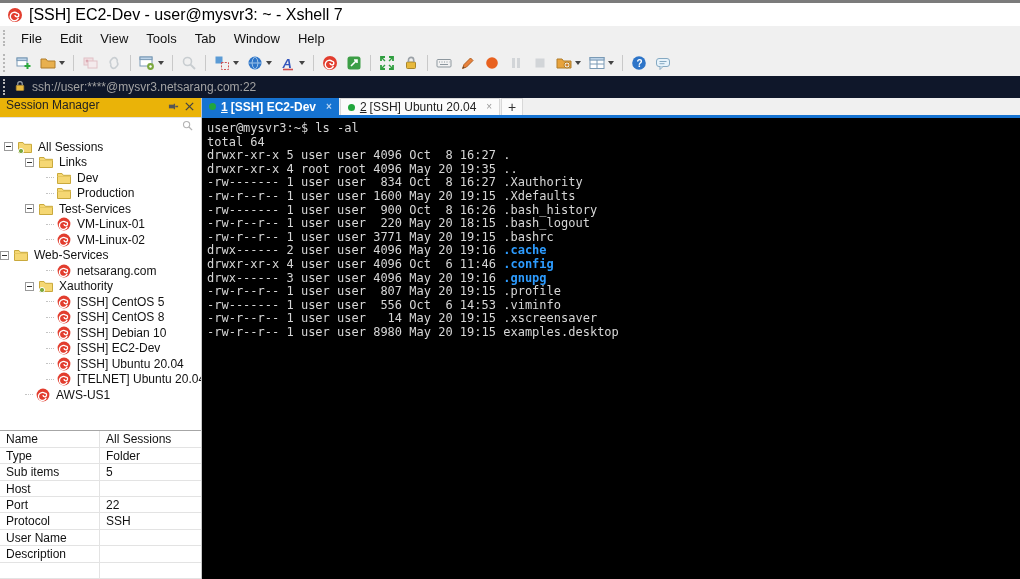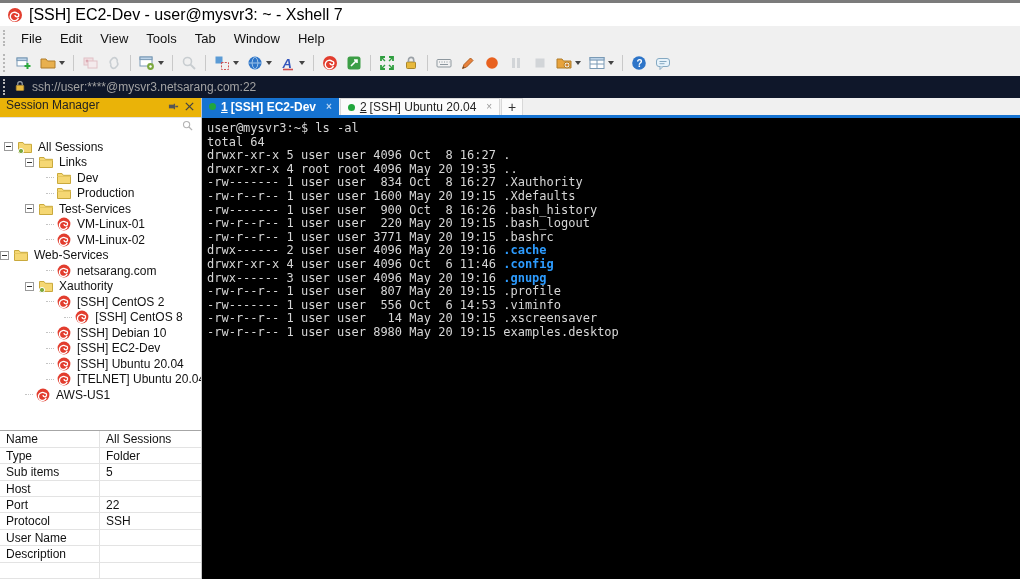--- a/index.html
+++ b/index.html
@@ -394,23 +394,23 @@
             <span>Xauthority</span>
           </div>
           <div class="tree-row" style="padding-left: 46px;">
             <span class="connector"></span>
             <span class="tree-icon">
               <svg viewBox="0 0 16 16">
                 <circle cx="8" cy="8" r="6.4" fill="#e23d2e"></circle>
                 <path d="M8 8 a1.8 1.8 0 1 0 1.8-1.8 A4 4 0 1 0 11.2 10.8" fill="none" stroke="#fff" stroke-width="1.3"></path>
               </svg>
             </span>
-            <span>[SSH] CentOS 2</span>
-          </div>
-          <div class="tree-row" style="padding-left: 46px; justify-content: center;">
+            <span>[SSH] CentOS 5</span>
+          </div>
+          <div class="tree-row" style="padding-left: 46px;">
             <span class="connector"></span>
             <span class="tree-icon">
               <svg viewBox="0 0 16 16">
                 <circle cx="8" cy="8" r="6.4" fill="#e23d2e"></circle>
                 <path d="M8 8 a1.8 1.8 0 1 0 1.8-1.8 A4 4 0 1 0 11.2 10.8" fill="none" stroke="#fff" stroke-width="1.3"></path>
               </svg>
             </span>
             <span>[SSH] CentOS 8</span>
           </div>
           <div class="tree-row" style="padding-left: 46px;">
@@ -521,21 +521,21 @@
           <div class="newtab">+</div>
         </div>
       <div class="terminal" id="terminal">
           <div class="term-line"><span>user@mysvr3:~$ ls -al</span></div>
           <div class="term-line"><span>total 64</span></div>
           <div class="term-line"><span>drwxr-xr-x 5 user user 4096 Oct  8 16:27 .</span></div>
           <div class="term-line"><span>drwxr-xr-x 4 root root 4096 May 20 19:35 ..</span></div>
           <div class="term-line"><span>-rw------- 1 user user  834 Oct  8 16:27 .Xauthority</span></div>
           <div class="term-line"><span>-rw-r--r-- 1 user user 1600 May 20 19:15 .Xdefaults</span></div>
           <div class="term-line"><span>-rw------- 1 user user  900 Oct  8 16:26 .bash_history</span></div>
-          <div class="term-line"><span>-rw-r--r-- 1 user user  220 May 20 19:15 .bash_logout</span></div>
+          <div class="term-line"><span>-rw-r--r-- 1 user user  220 May 20 18:15 .bash_logout</span></div>
           <div class="term-line"><span>-rw-r--r-- 1 user user 3771 May 20 19:15 .bashrc</span></div>
           <div class="term-line"><span>drwx------ 2 user user 4096 May 20 19:16 </span><span class="dir">.cache</span></div>
           <div class="term-line"><span>drwxr-xr-x 4 user user 4096 Oct  6 11:46 </span><span class="dir">.config</span></div>
           <div class="term-line"><span>drwx------ 3 user user 4096 May 20 19:16 </span><span class="dir">.gnupg</span></div>
           <div class="term-line"><span>-rw-r--r-- 1 user user  807 May 20 19:15 .profile</span></div>
           <div class="term-line"><span>-rw------- 1 user user  556 Oct  6 14:53 .viminfo</span></div>
           <div class="term-line"><span>-rw-r--r-- 1 user user   14 May 20 19:15 .xscreensaver</span></div>
           <div class="term-line"><span>-rw-r--r-- 1 user user 8980 May 20 19:15 examples.desktop</span></div>
         </div>
     </div>

